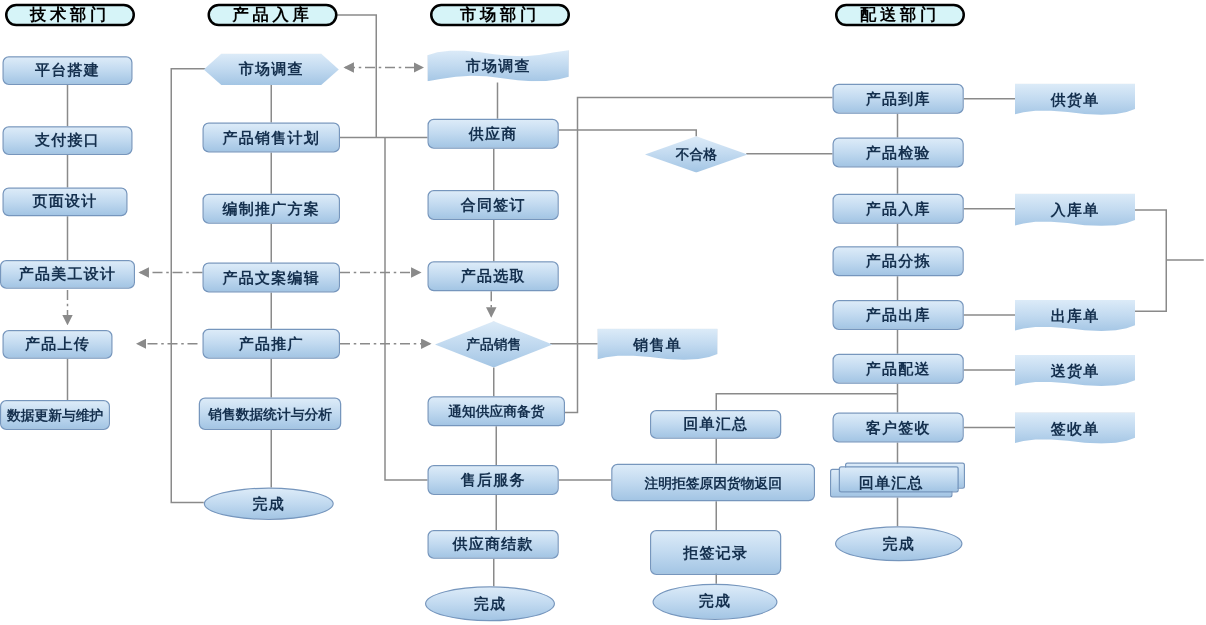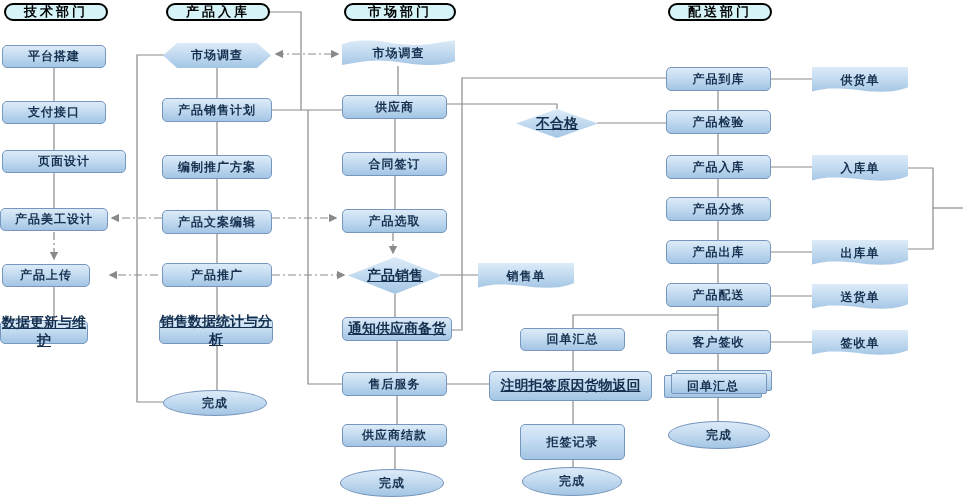--- a/index.html
+++ b/index.html
@@ -31,21 +31,21 @@
   .flag{clip-path:polygon(0% 16%,7% 7%,16% 2%,26% 2%,36% 6%,47% 13%,58% 18%,69% 19%,79% 15%,89% 8%,100% 1%,100% 82%,93% 90%,84% 95%,74% 96%,64% 93%,53% 87%,42% 81%,31% 79%,20% 82%,9% 89%,0% 96%);}
   .multidoc{border-radius:2px;}
   .multidoc::before,.multidoc::after{
     content:"";position:absolute;inset:0;
     background:linear-gradient(180deg,#dcebf8 0%,#c2daf0 48%,#a3c5e4 100%);
     border:1px solid #7696bd;border-radius:2px;
   }
   .multidoc::before{transform:translate(6px,-3px);z-index:-1;}
   .multidoc::after{transform:translate(11px,-6px);z-index:-2;}
   .multidoc span{position:relative;z-index:1;}
-  .f11{font-size:14px;letter-spacing:0;text-decoration:underline;}
+  .f11{font-size:11px;letter-spacing:0;}
 </style>
 </head>
 <body>
 
 <div class="canvas">
 
   <svg class="wires" width="965" height="500" viewBox="0 0 965 500">
     <defs>
       <marker id="arr" viewBox="0 0 10 10" refX="8.5" refY="5" markerWidth="7" markerHeight="7" orient="auto-start-reverse">
         <path d="M0,0 L10,5 L0,10 z" fill="#8a8a8a"></path>
@@ -134,21 +134,21 @@
   <div class="node hdr" style="left:668px;top:3px;width:104px;height:18px">
       <span>配送部门</span>
     </div>
 
   <div class="node" style="left:2px;top:45px;width:104px;height:23px">
       <span>平台搭建</span>
     </div>
   <div class="node" style="left:2px;top:101px;width:104px;height:23px">
       <span>支付接口</span>
     </div>
-  <div class="node" style="left:2px;top:150px;width:124px;height:23px">
+  <div class="node" style="left:2px;top:150px;width:100px;height:23px">
       <span>页面设计</span>
     </div>
   <div class="node" style="left:0px;top:208px;width:108px;height:23px">
       <span>产品美工设计</span>
     </div>
   <div class="node" style="left:2px;top:264px;width:88px;height:23px">
       <span>产品上传</span>
     </div>
   <div class="node f11" style="left:0px;top:320px;width:88px;height:24px">
       <span>数据更新与维护</span>

